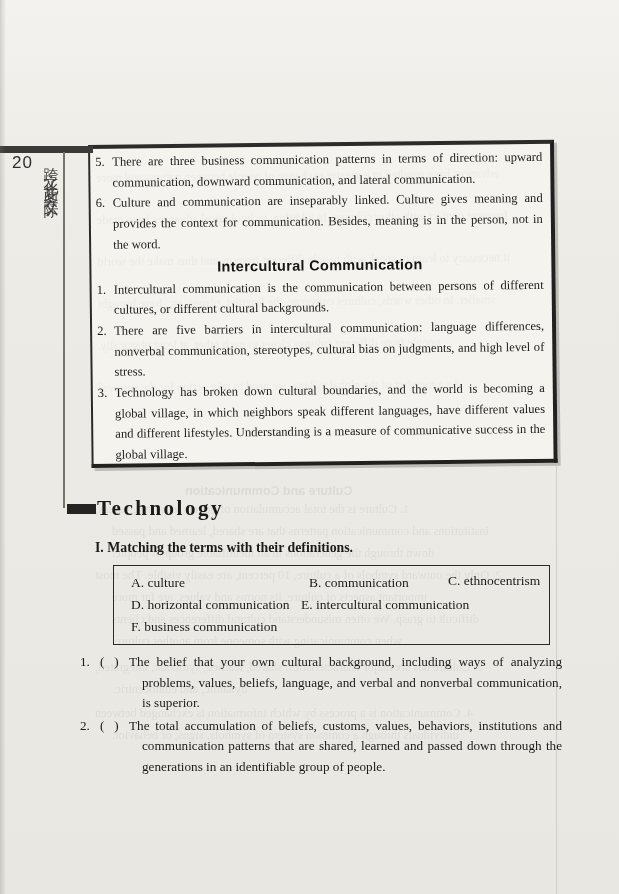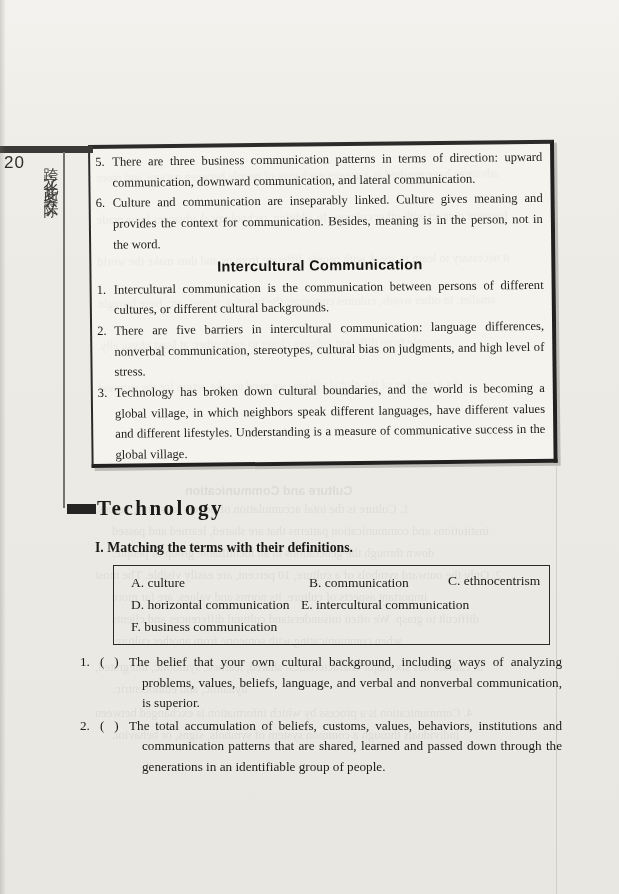--- a/index.html
+++ b/index.html
@@ -20,21 +20,21 @@
   }
   .crease{position:absolute;left:556px;top:466px;width:1px;height:428px;background:rgba(150,148,140,.30);z-index:1;}
 
   
   .bleed{position:absolute;z-index:1;color:#8d897c;opacity:.13;transform:scaleX(-1);
          filter:blur(.4px);font-size:12.5px;white-space:nowrap;}
   .bleed.bold{font-family:"Liberation Sans",sans-serif;font-weight:bold;opacity:.15;}
 
   
   .top-band{position:absolute;left:0;top:146px;width:93px;height:6.5px;background:#3b3a38;z-index:3;}
-  .page-num{position:absolute;left:4px;top:153px;z-index:3;
+  .page-num{position:absolute;left:12px;top:153px;z-index:3;
     font-family:"Liberation Sans",sans-serif;font-size:17px;color:#2e2d2b;letter-spacing:1px;}
   .v-title{position:absolute;left:41px;top:156px;z-index:3;
     writing-mode:vertical-rl;text-orientation:upright;
     font-family:"Liberation Sans",sans-serif;font-size:15px;letter-spacing:6px;color:#3c3b38;}
   .margin-rule{position:absolute;left:63px;top:152px;width:1.6px;height:356px;background:#75736c;z-index:3;}
 
   
   .summary-box{
     position:absolute;left:88px;top:145px;width:466px;height:323px;z-index:2;
     background:#f4f3ee;

